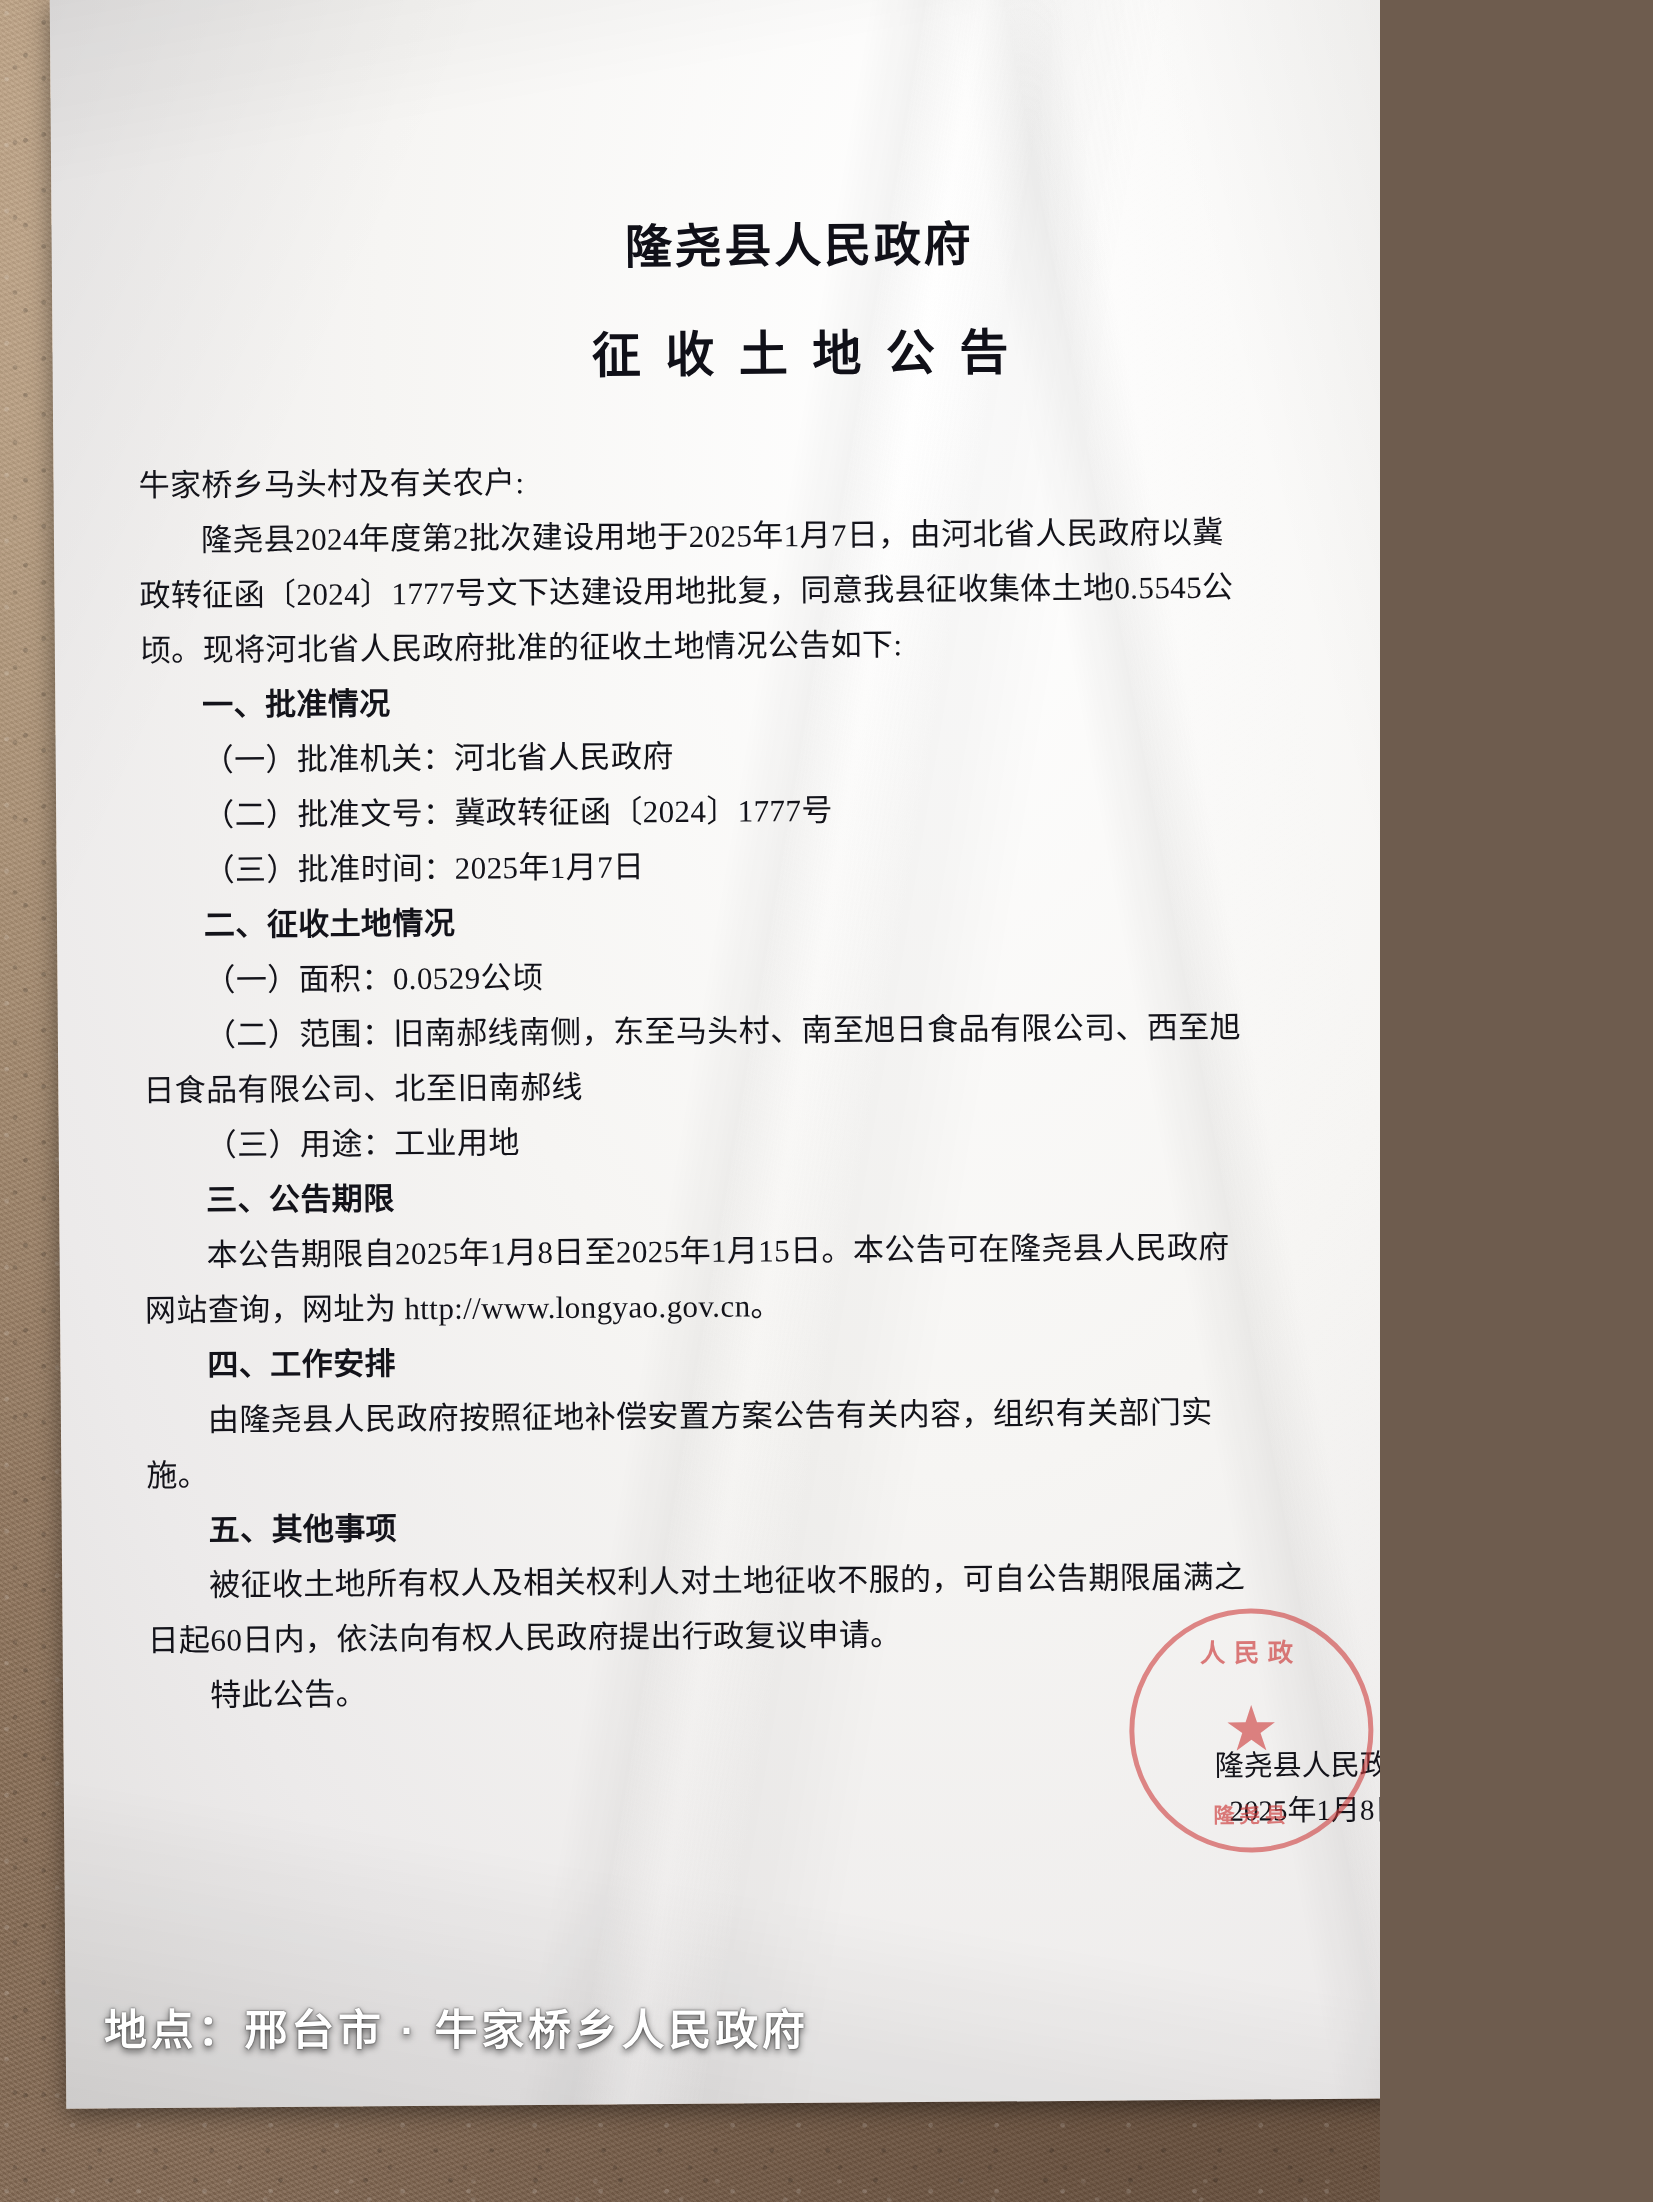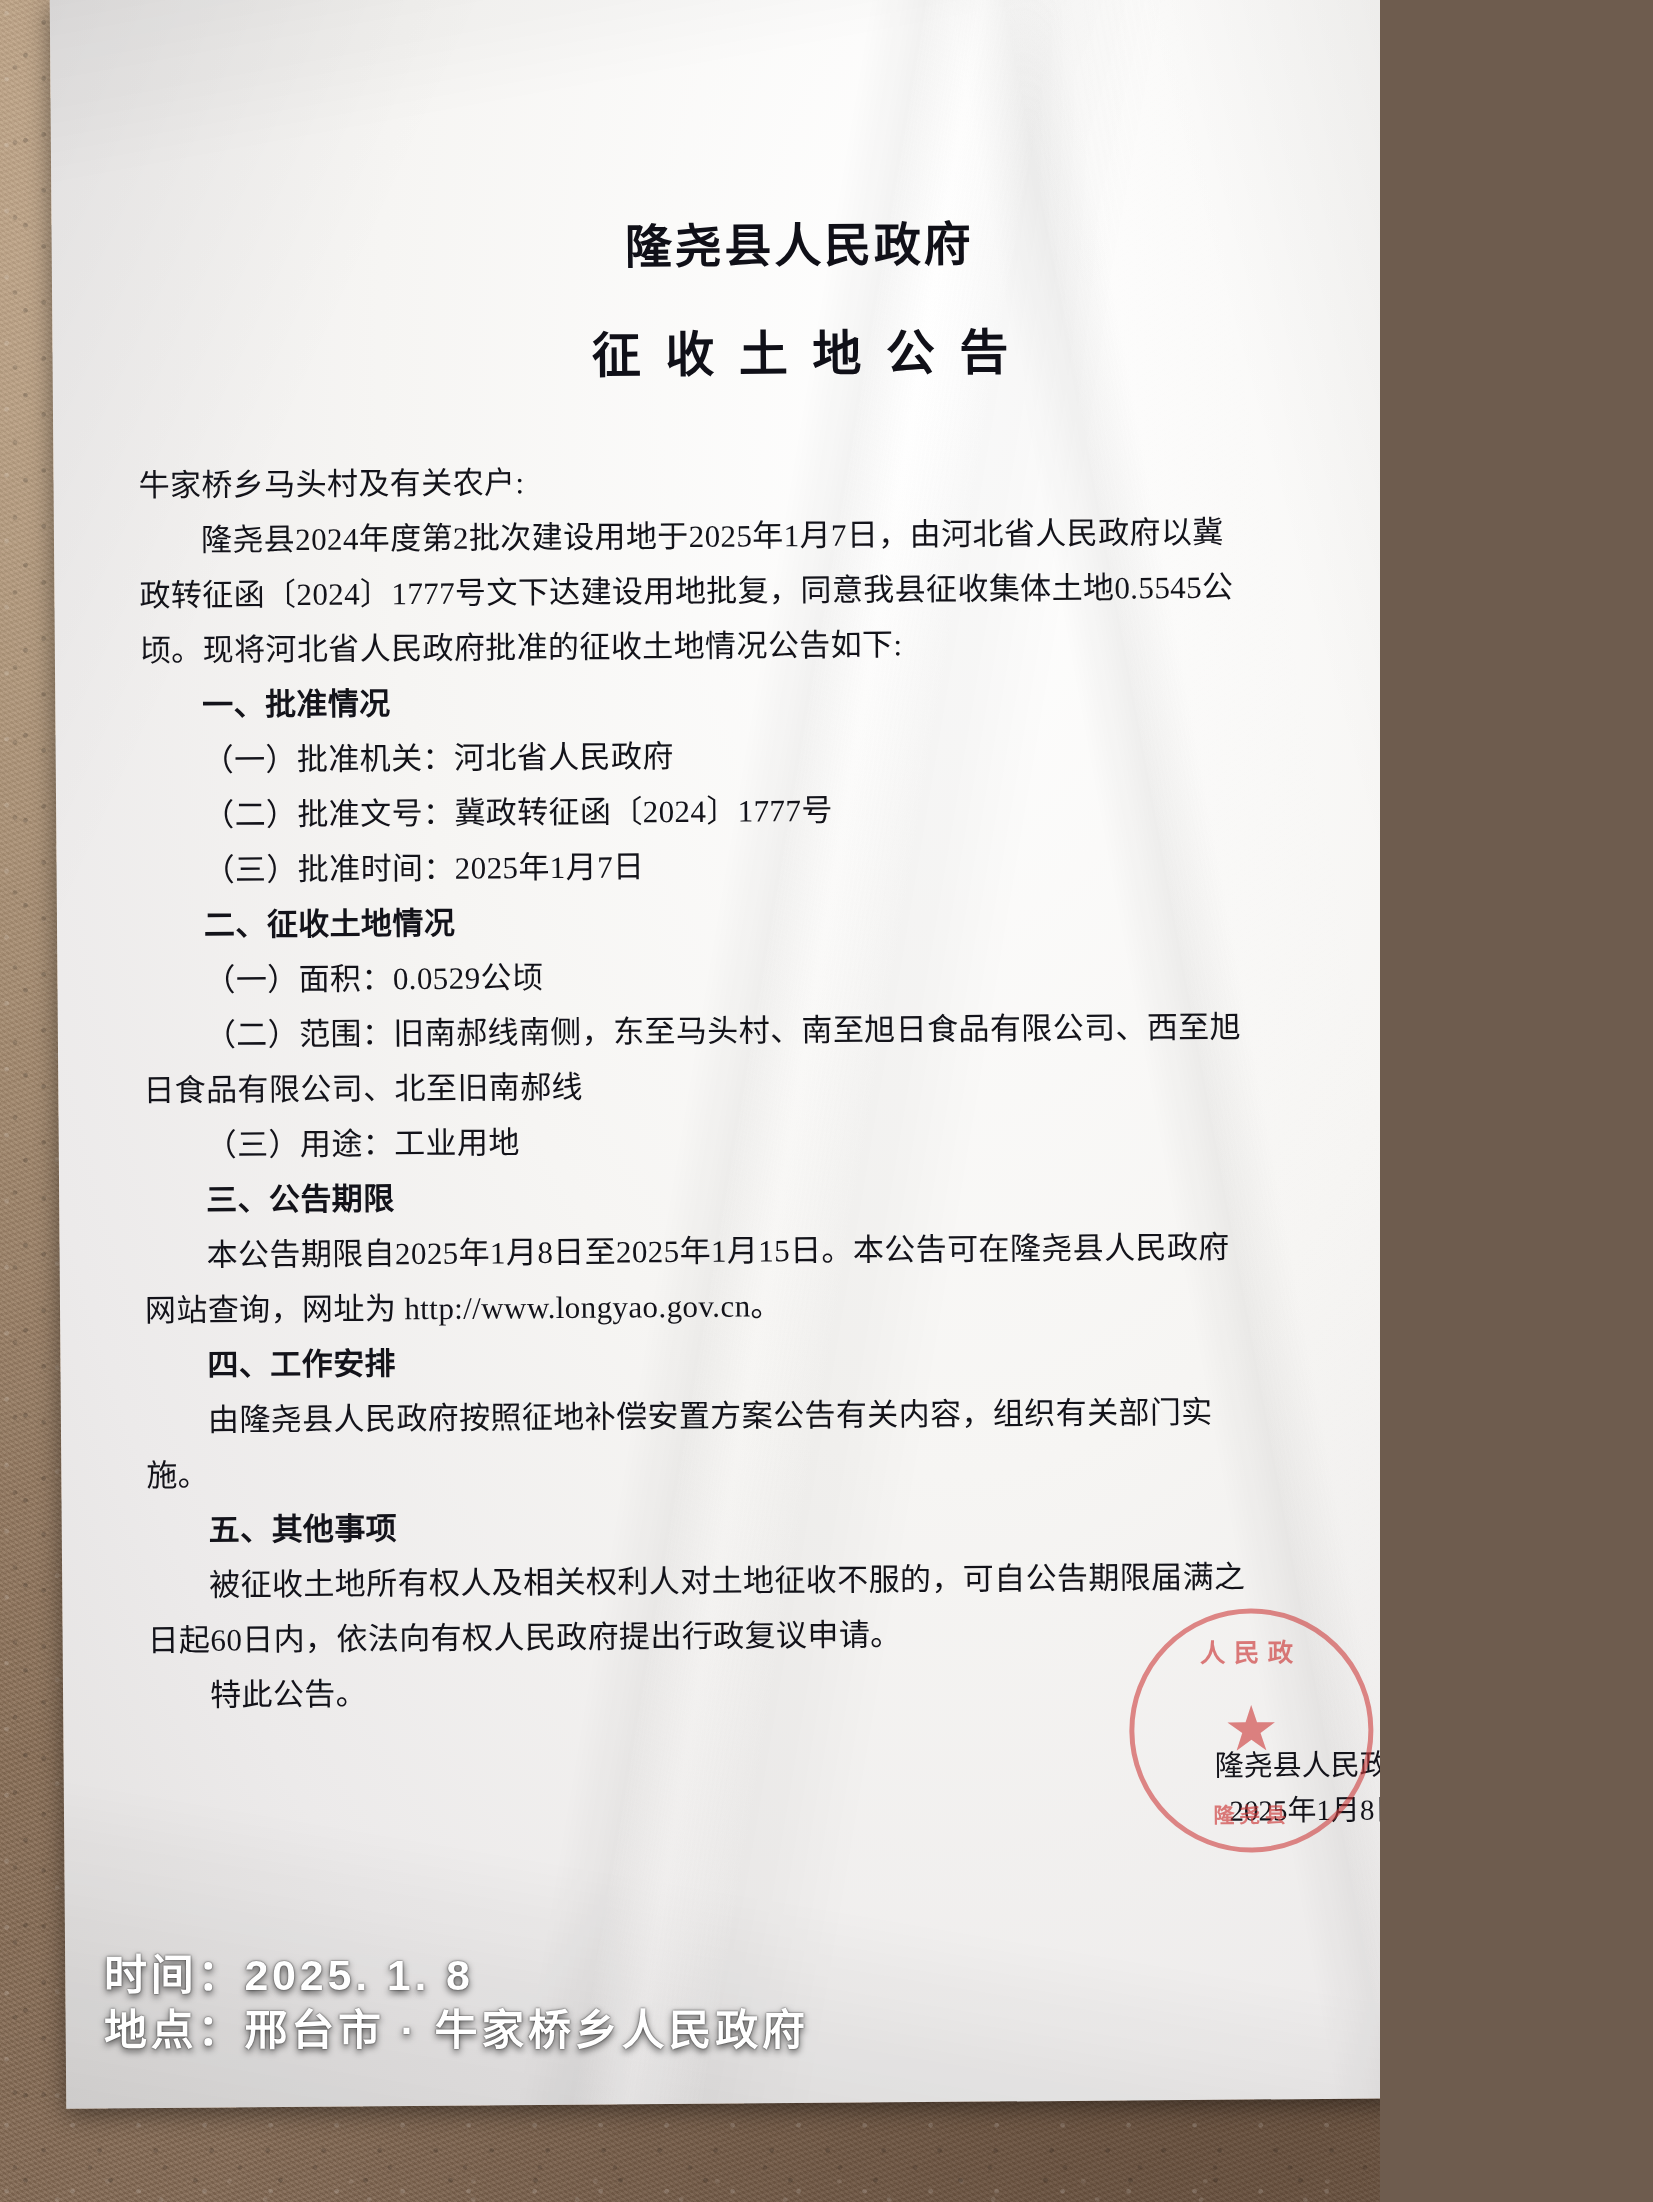--- a/index.html
+++ b/index.html
@@ -241,17 +241,16 @@
       <div class="seal-star">★</div>
       <div class="seal-arc-bottom">隆尧县</div>
     </div>
 
     <div class="signoff">
       <div>隆尧县人民政府</div>
       <div>2025年1月8日</div>
     </div>
   </div>
 
-  <div class="caption caption-time">时间：2025. 1. 8</div>
   <div class="caption caption-place">地点：邢台市 · 牛家桥乡人民政府</div>
 
 </div>
 
 
 </body></html>

